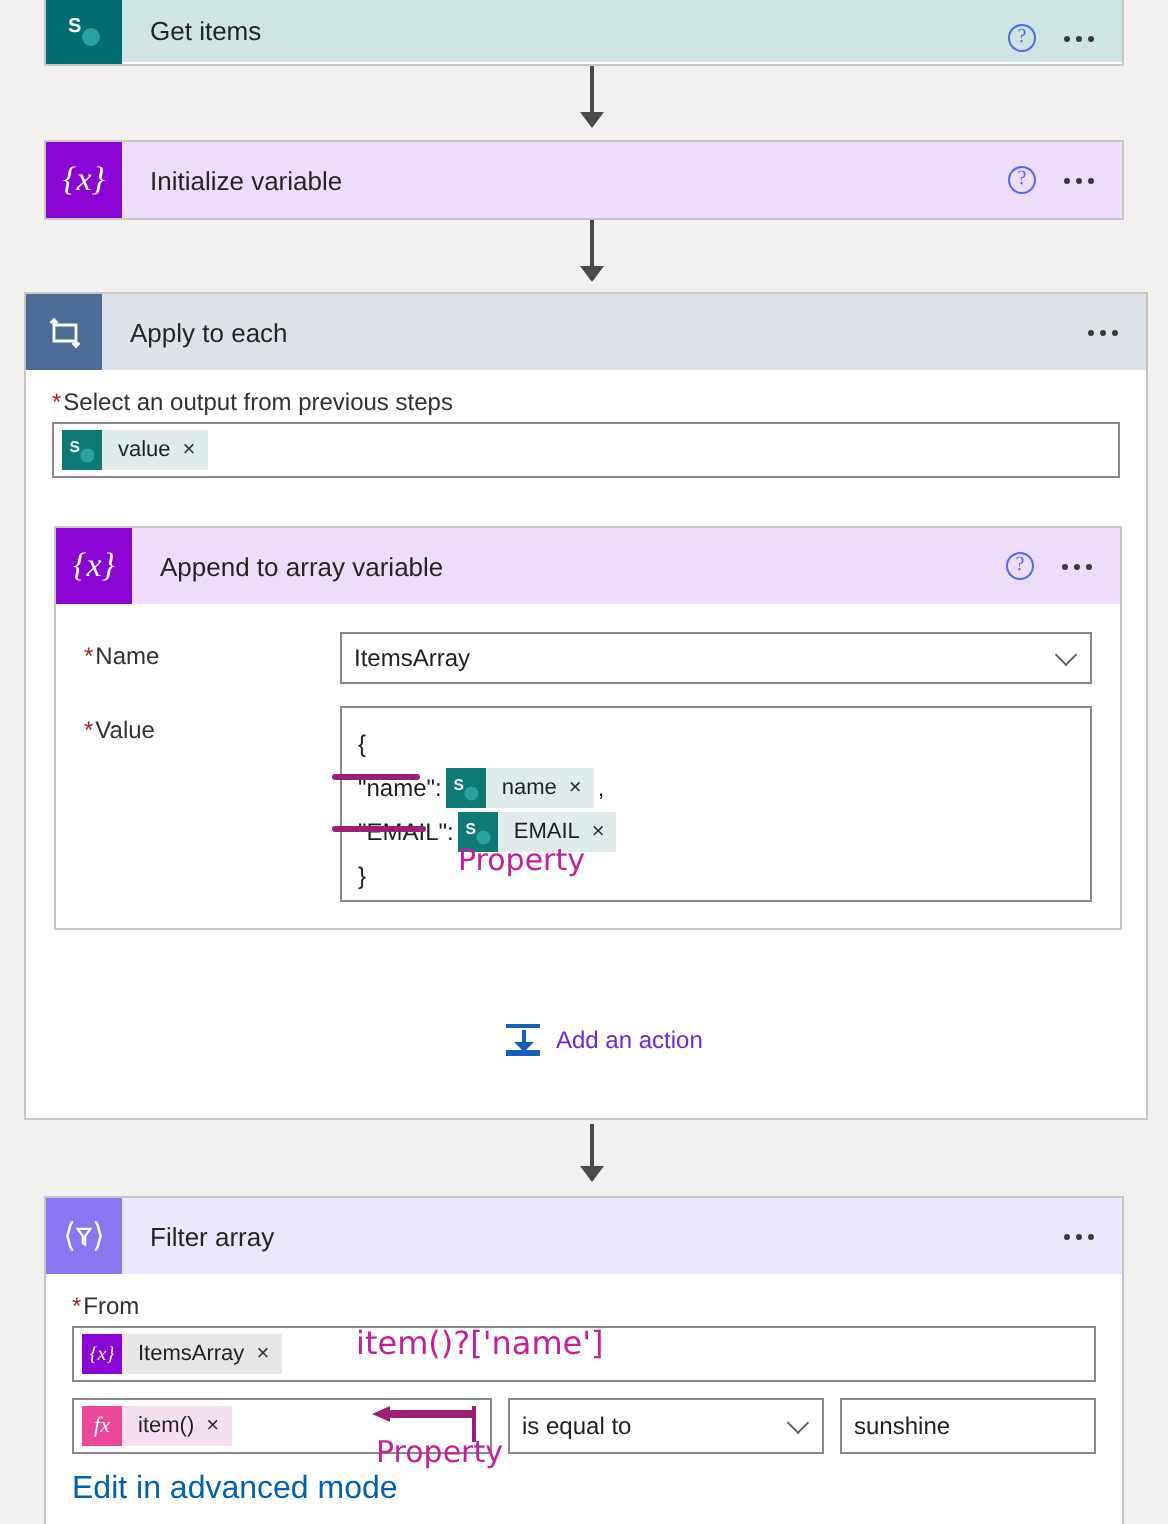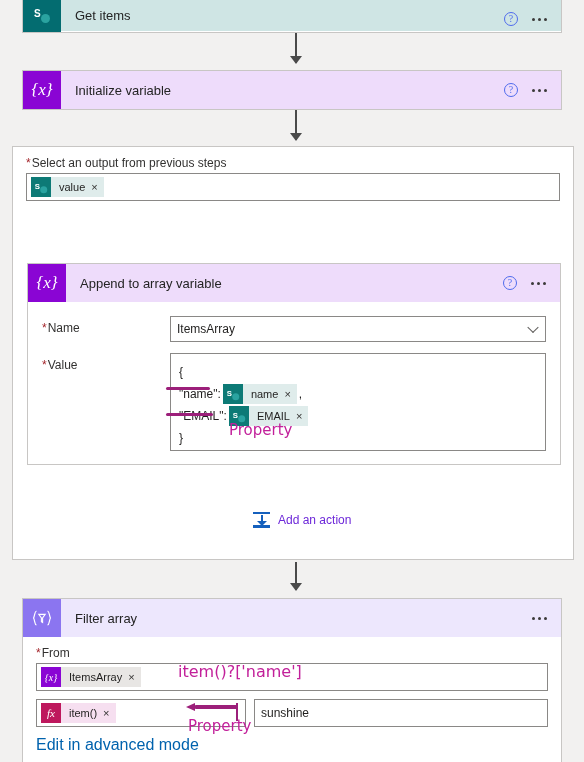--- a/index.html
+++ b/index.html
@@ -107,21 +107,21 @@
   .chip-txt {
     padding: 0 6px 0 8px;
     display: flex; align-items: center; gap: 6px;
     height: 20px;
     color: #201f1e;
   }
   .chip-sp   .chip-ico { background: #0d7a76; }
   .chip-sp   .chip-txt { background: #dfeceb; }
   .chip-var  .chip-ico { background: #8a05d4; }
   .chip-var  .chip-txt { background: #e8e6e4; }
-  .chip-fx   .chip-ico { background: #be185d; }
+  .chip-fx   .chip-ico { background: #ec4899; }
   .chip-fx   .chip-txt { background: #f6dff0; }
   .chip-x { color: #323130; font-size: 11px; }
 
   
   .sp-glyph { position: relative; width: 16px; height: 14px; }
   .sp-glyph .s {
     position: absolute; left: 0; top: 0;
     font-size: 10px; font-weight: bold; color: #fff;
     font-family: "Liberation Sans", sans-serif;
     line-height: 11px;
@@ -262,20 +262,39 @@
             <i></i>
             <i></i>
           </div>
       </div>
     </div>
   </div>
 
   <div class="arrow" style="left:295px; top:110px; height:30px;"></div>
 
   <div class="card" style="left:12px; top:146px; width:562px; height:414px;">
+    <div class="card-head bar-slate">
+      <div class="head-icon fill-slate">
+        <svg width="17" height="16" viewBox="0 0 17 16" fill="none">
+          <path d="M3 4.5 V12.5 H14 V4.5 H3 Z" stroke="#ffffff" stroke-width="1.4" fill="none"></path>
+          <path d="M3 4.5 L3 2.2" stroke="#ffffff" stroke-width="1.4"></path>
+          <path d="M1.3 3.6 L3 1.7 L4.7 3.6" stroke="#ffffff" stroke-width="1.3" fill="none"></path>
+          <path d="M14 12.5 L14 14.6" stroke="#ffffff" stroke-width="1.4"></path>
+          <path d="M12.3 13.4 L14 15.3 L15.7 13.4" stroke="#ffffff" stroke-width="1.3" fill="none"></path>
+        </svg>
+      </div>
+      <div class="head-title">Apply to each</div>
+      <div class="head-right">
+        <div class="ellipsis">
+            <i></i>
+            <i></i>
+            <i></i>
+          </div>
+      </div>
+    </div>
 
     <div class="card-body" style="padding:9px 13px 0 13px;">
       <div class="field-label">
         <span class="req">*</span><span>Select an output from previous steps</span>
       </div>
       <div class="input-box" style="height:28px; padding:0 4px;">
         <span class="chip chip-sp">
           <span class="chip-ico">
             <div class="sp-glyph" style="transform:scale(.78);">
                 <span class="s">S</span>
@@ -422,20 +441,24 @@
             <span class="chip-ico">
               <span style="font-family:'Liberation Serif',serif; font-style:italic; font-size:11px;">fx</span>
             </span>
             <span class="chip-txt">
               <span>item()</span>
               <span class="chip-x">×</span>
             </span>
           </span>
         </div>
 
+        <div class="input-box" style="width:158px; height:28px;">
+          <span class="plain-text">is equal to</span>
+          <span class="combo-caret"></span>
+        </div>
 
         <div class="input-box" style="flex:1; height:28px;">
           <span class="plain-text">sunshine</span>
         </div>
       </div>
 
       <div class="link" style="margin-top:9px;">Edit in advanced mode</div>
     </div>
   </div>
 

